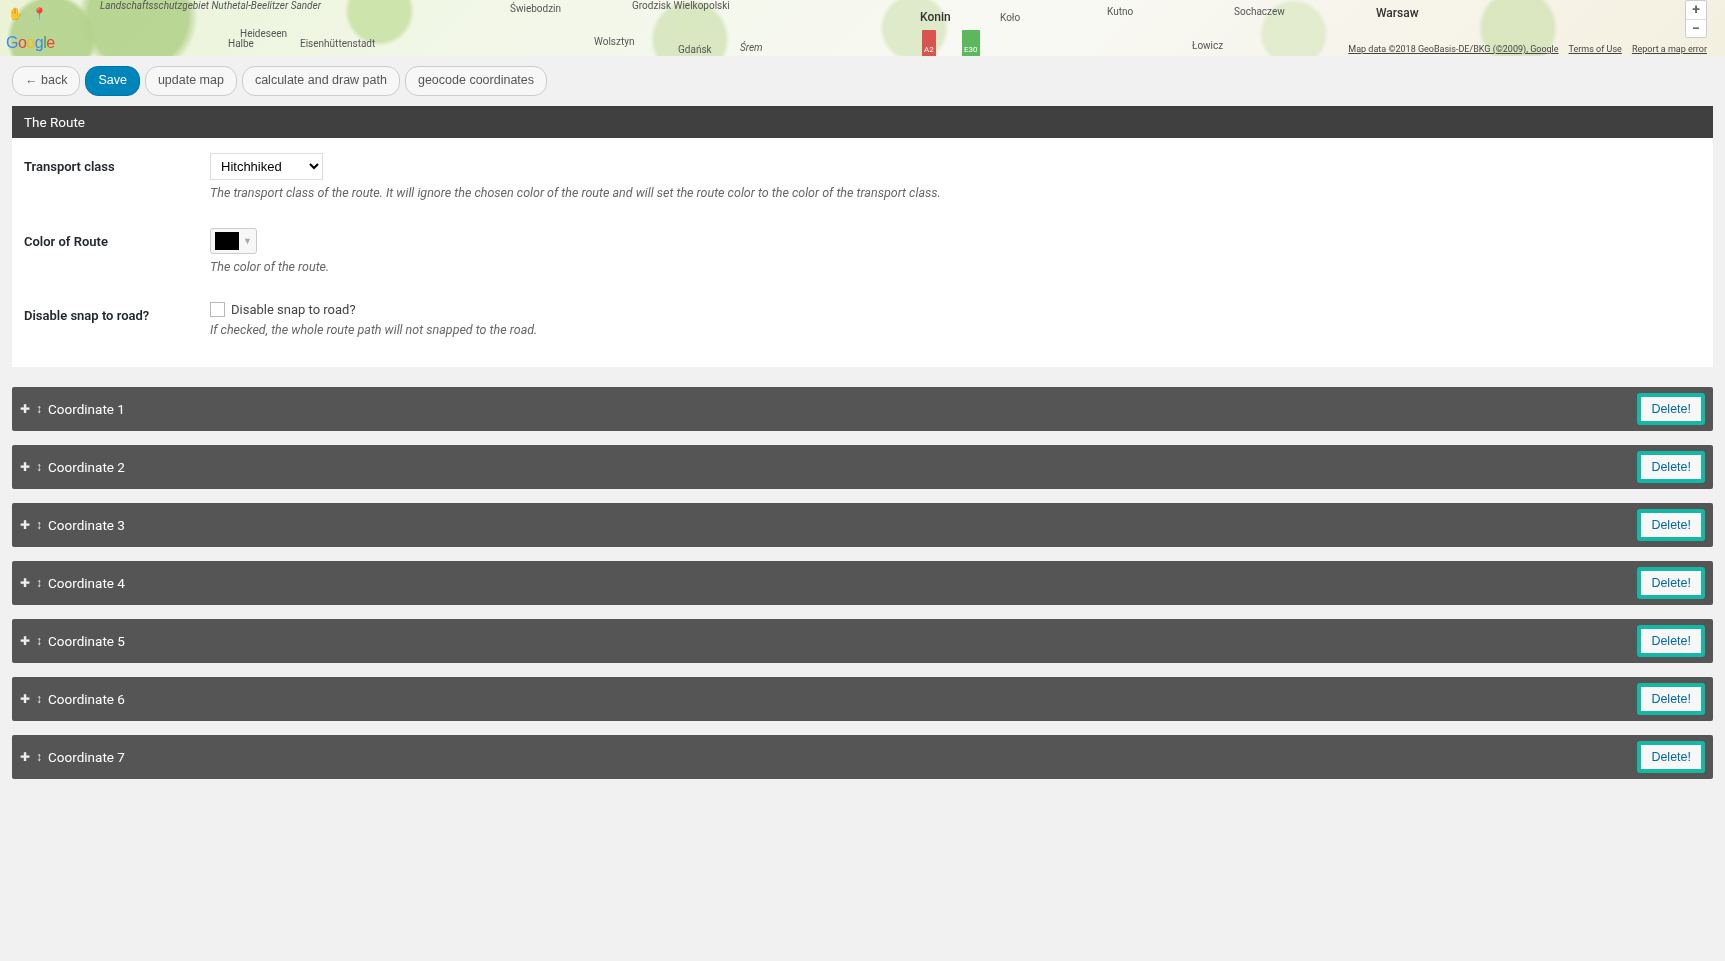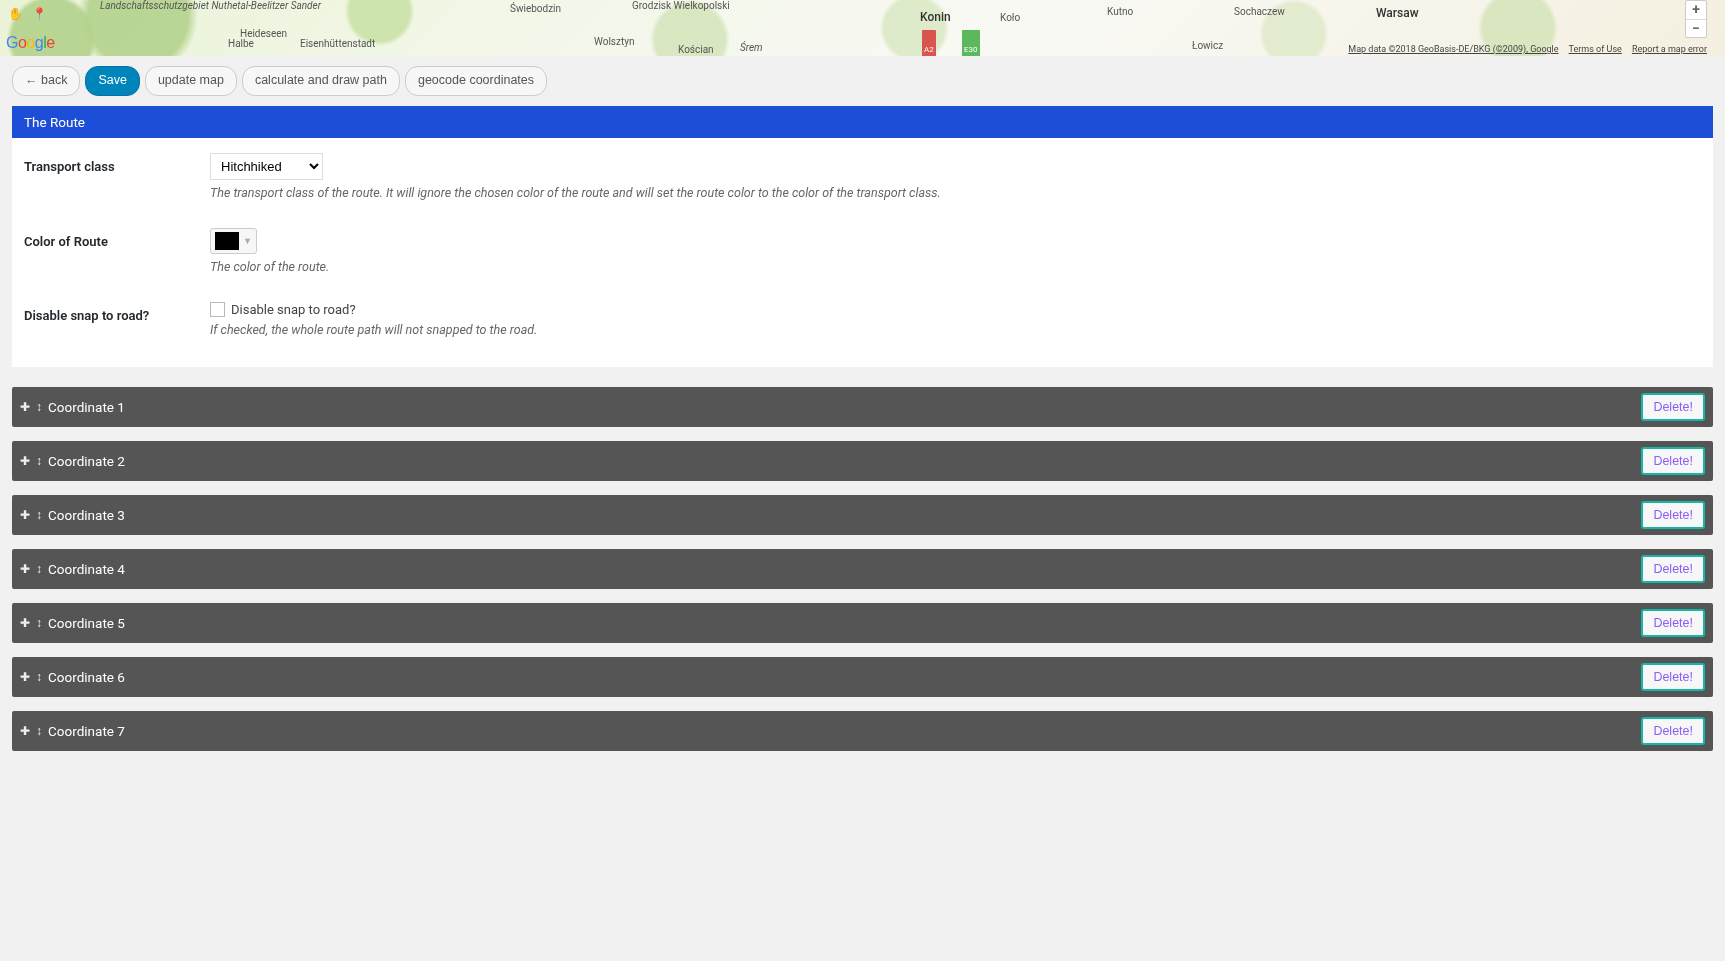--- a/index.html
+++ b/index.html
@@ -88,21 +88,21 @@
     background: #0085ba;
     border-color: #0073aa;
     color: #fff;
   }
 
   .panel {
     margin: 0 12px 20px;
     background: #fff;
   }
   .panel-header {
-    background: #1d4ed8;
+    background: #404040;
     color: #fff;
     padding: 8px 12px;
     font-size: 13.5px;
   }
   .panel-body {
     padding: 15px 12px 30px;
   }
   .field-row {
     display: flex;
     align-items: flex-start;
@@ -178,22 +178,22 @@
   }
   .coord-icons {
     display: flex; gap: 6px;
     margin-right: 6px;
     font-size: 12px;
     color: #eee;
   }
   .coord-title { flex: 1; }
   .delete-btn {
     background: #f7f7f7;
-    color: #8b5cf6;
-    border: 2px solid #14b8a6;
+    color: #0369a1;
+    border: 4px solid #14b8a6;
     border-radius: 3px;
     padding: 5px 10px;
     font-size: 12.5px;
     cursor: pointer;
   }
   .road-sign {
     position:absolute;
     font-size:8px;
     padding:15px 2px;
     color:#fff;
@@ -210,21 +210,21 @@
       <div class="map-city" style="font-style: italic; left: 100px; top: 0px;">Landschaftsschutzgebiet
 Nuthetal-Beelitzer
 Sander</div>
       <div class="map-city" style="left: 240px; top: 28px;">Heideseen</div>
       <div class="map-city" style="left: 228px; top: 38px;">Halbe</div>
       <div class="map-city" style="left: 300px; top: 38px;">Eisenhüttenstadt</div>
       <div class="map-city" style="left: 510px; top: 3px;">Świebodzin</div>
       <div class="map-city" style="left: 594px; top: 36px;">Wolsztyn</div>
       <div class="map-city" style="left: 632px; top: 0px;">Grodzisk
 Wielkopolski</div>
-      <div class="map-city" style="left: 678px; top: 44px;">Kościan</div>
+      <div class="map-city" style="left: 678px; top: 44px;">Gdańsk</div>
       <div class="map-city" style="left: 740px; top: 42px; font-style: italic;">Śrem</div>
       <div class="map-city big" style="left: 920px; top: 10px;">Konin</div>
       <div class="map-city" style="left: 1000px; top: 12px;">Koło</div>
       <div class="map-city" style="left: 1100px; top: 6px; margin-left: 7px;">Kutno</div>
       <div class="map-city" style="left: 1192px; top: 40px;">Łowicz</div>
       <div class="map-city" style="left: 1234px; top: 6px;">Sochaczew</div>
       <div class="map-city big" style="left: 1350px; top: 6px; margin-left: 26px;">Warsaw</div>
     </div>
   <div id="map-signs">
       <div class="road-sign" style="left: 915px; top: 30px; background: rgb(217, 83, 79);">A2</div>

